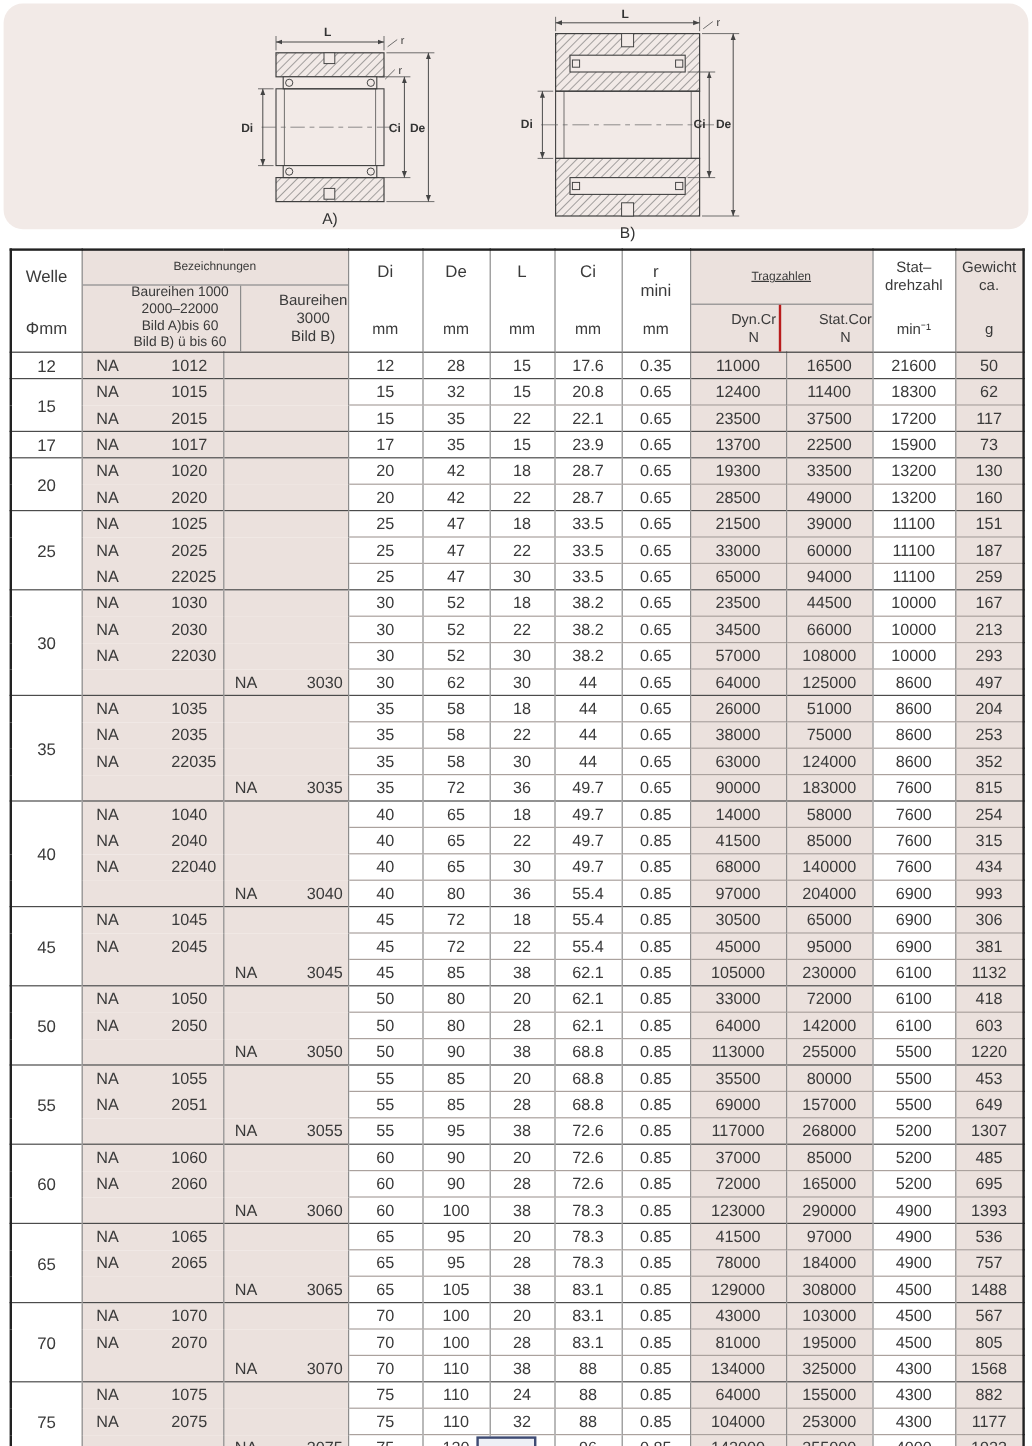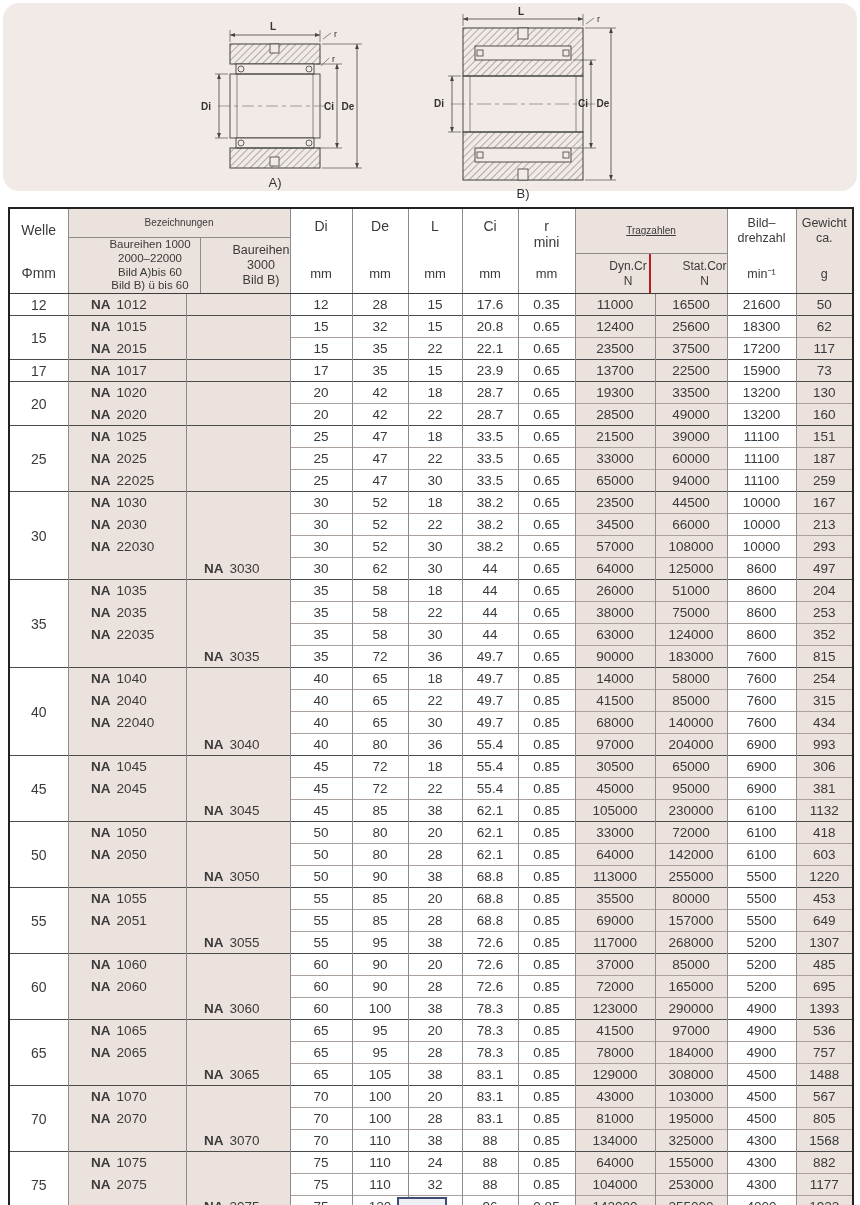--- a/index.html
+++ b/index.html
@@ -37,22 +37,22 @@
   .trag-h .band-bottom{height:39px;}
   .trag-h .sub-a{width:79px;border-right:2px solid #b91c1c;font-size:12px;}
   .trag-h .sub-b{flex:1;font-size:12px;}
   .grenz-h .vcol,.gew-h .vcol{padding:7px 0 11px;font-size:12.5px;line-height:1.2;}
   
   tbody td{height:21px;font-size:13.5px;border-top:1px solid #aaa19d;}
   tr.group-start td{border-top:1.3px solid #4b4b4b;}
   td.nosep{border-top:none;}
   td.welle-cell{font-size:14px;background:#fff;}
   td.des{text-align:left;}
-  td.des .des-na{display:inline-block;width:36%;text-align:right;font-weight:bold;}
-  td.des .des-nr{display:inline-block;margin-left:6px;text-align:right;}
+  td.des .des-na{display:inline-block;width:36%;text-align:center;}
+  td.des .des-nr{display:inline-block;margin-left:32px;text-align:right;}
   
   .page-tab{
     position:absolute;left:397px;top:1197px;width:50px;height:14px;
     background:#eef0f6;border:2px solid #3f4c74;box-sizing:border-box;
   }
 </style>
 </head>
 <body>
 
 <div class="banner">
@@ -234,21 +234,21 @@
         <div class="band-top tall">Tragzahlen</div>
         <div class="band-bottom">
           <div class="sub sub-a pre">Dyn.Cr
 N</div>
           <div class="sub sub-b pre">Stat.Cor
 N</div>
         </div>
       </th>
       <th class="grenz-h">
         <div class="vcol">
-          <span class="pre">Bild–
+          <span class="pre">Stat–
 drehzahl</span>
           <span>min⁻¹</span>
         </div>
       </th>
       <th class="gew-h pink">
         <div class="vcol">
           <span class="pre">Gewicht
 ca.</span>
           <span>g</span>
         </div>
@@ -273,21 +273,21 @@
       <tr class="group-start">
         <td rowspan="2" class="welle-cell">15</td>
         <td class="des pink"><span class="des-na">NA</span><span class="des-nr">1015</span></td>
         <td class="des pink"></td>
         <td>15</td>
         <td>32</td>
         <td>15</td>
         <td>20.8</td>
         <td>0.65</td>
         <td class="pink">12400</td>
-        <td class="pink">25600</td>
+        <td class="pink">11400</td>
         <td>18300</td>
         <td class="pink">62</td>
       </tr>
       <tr>
         <td class="des pink nosep"><span class="des-na">NA</span><span class="des-nr">2015</span></td>
         <td class="des pink nosep"></td>
         <td>15</td>
         <td>35</td>
         <td>22</td>
         <td>22.1</td>

